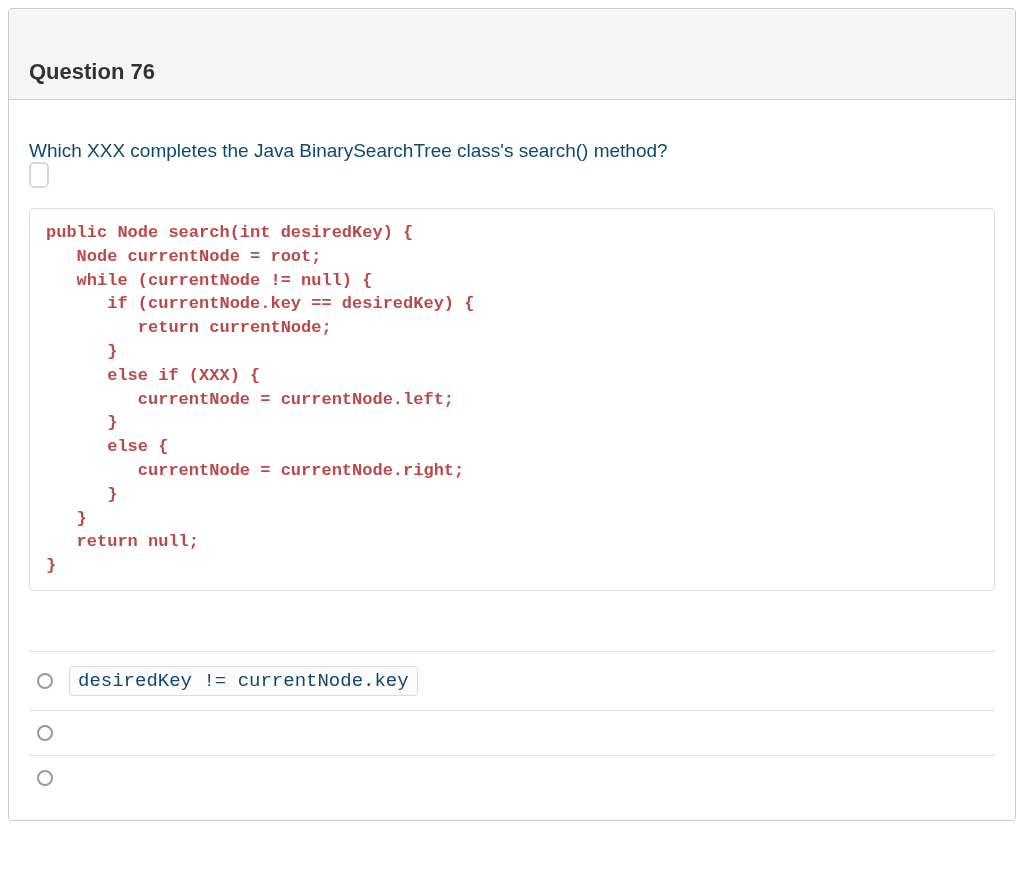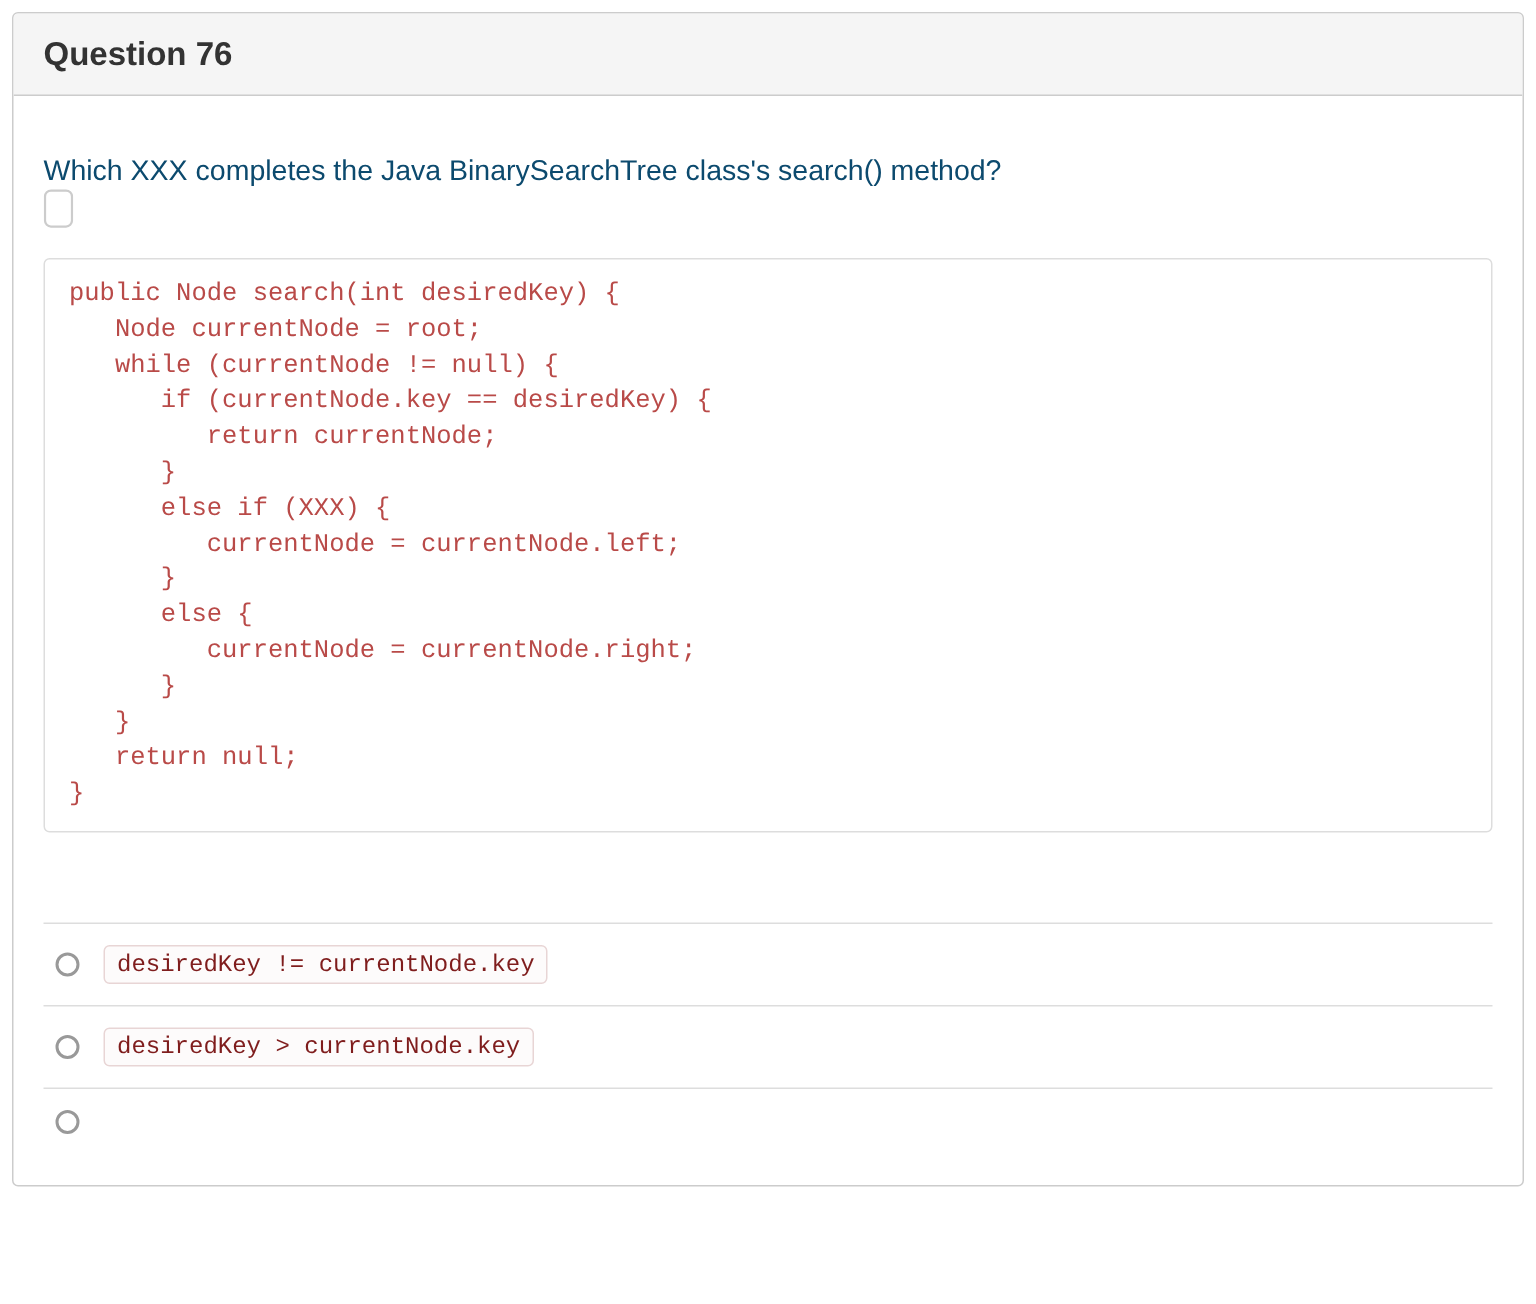--- a/index.html
+++ b/index.html
@@ -19,20 +19,21 @@
     }
     .question-header {
       background: #f5f5f5;
       border-bottom: 1px solid #ccc;
       padding: 14px 20px;
     }
     .question-title {
       font-size: 22px;
       font-weight: bold;
       color: #333;
+      margin-top: 36px;
     }
     .question-body {
       padding: 20px;
     }
     .question-text {
       font-size: 19px;
       color: #0c4a6e;
       margin-top: 20px;
     }
     .flag-icon {
@@ -44,20 +45,21 @@
       border: 1px solid #ddd;
       border-radius: 4px;
       padding: 12px 16px;
       font-family: "Courier New", Courier, monospace;
       font-size: 17px;
       color: #b94a48;
       line-height: 1.4;
       white-space: pre;
       margin-bottom: 60px;
       overflow-x: auto;
+      font-weight: bold;
     }
     .options-list {
       display: flex;
       flex-direction: column;
     }
     .option-row {
       display: flex;
       align-items: center;
       padding: 14px 8px;
       border-top: 1px solid #ddd;
@@ -74,22 +76,22 @@
       flex-shrink: 0;
       background: #fff;
       cursor: pointer;
     }
     .option-code {
       display: inline-block;
       border: 1px solid #e8d5d5;
       border-radius: 4px;
       padding: 3px 8px;
       font-family: "Courier New", Courier, monospace;
-      font-size: 16px;
-      color: #7f1d1d;
+      font-size: 19px;
+      color: #0c4a6e;
       background: #fdfbfb;
     }
   </style>
 </head>
 <body>
 
 <div class="question-container">
   <div class="question-header">
     <div class="question-title">Question 76</div>
   </div>
@@ -115,20 +117,19 @@
    }
    return null;
 }</div>
     <div class="options-list">
       <div class="option-row">
         <div class="radio-button"></div>
         <span class="option-code">desiredKey != currentNode.key</span>
       </div>
       <div class="option-row">
         <div class="radio-button"></div>
-        <span class="option-code">desiredKey &gt; currentNode.key</span>
       </div>
       <div class="option-row">
         <div class="radio-button"></div>
       </div>
     </div>
   </div>
 </div>
 
 </body></html>

